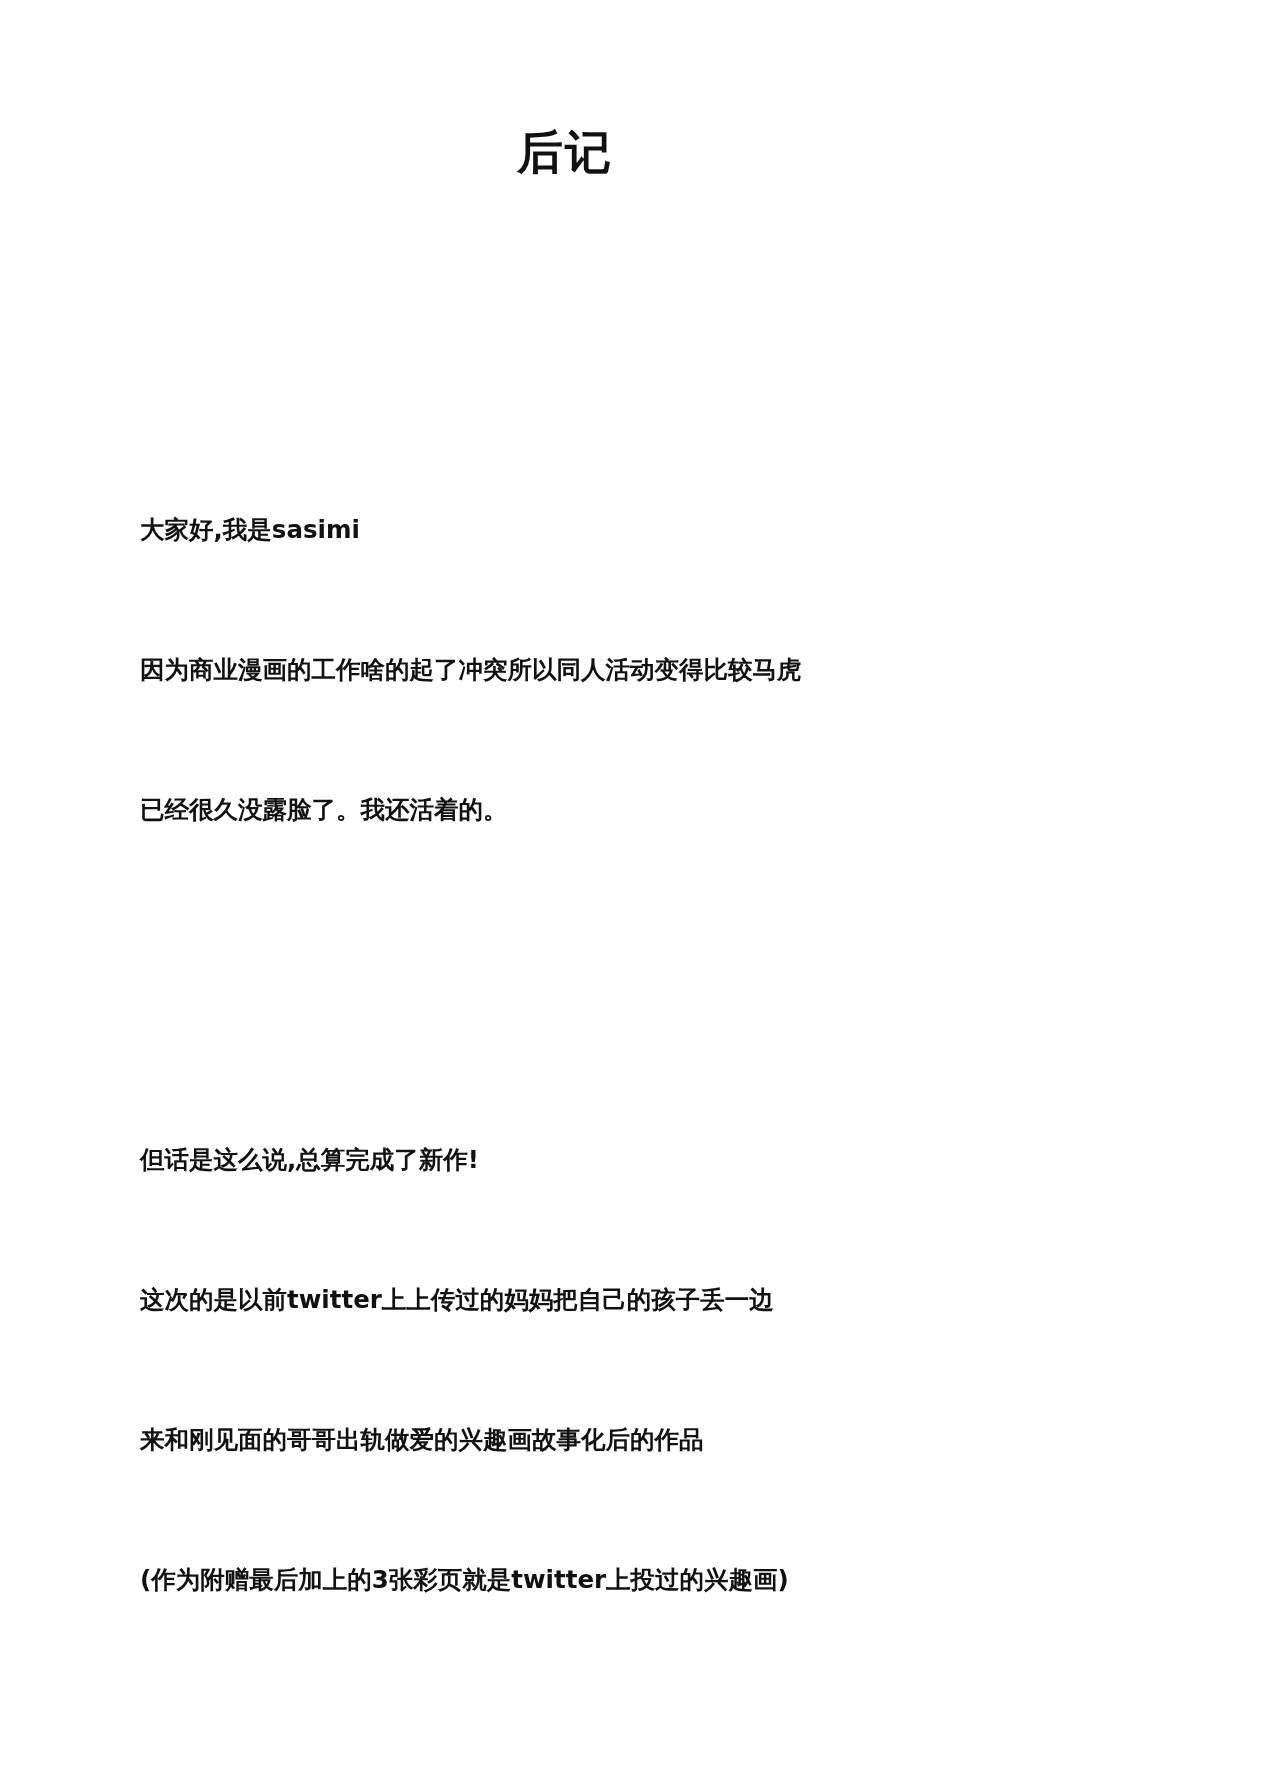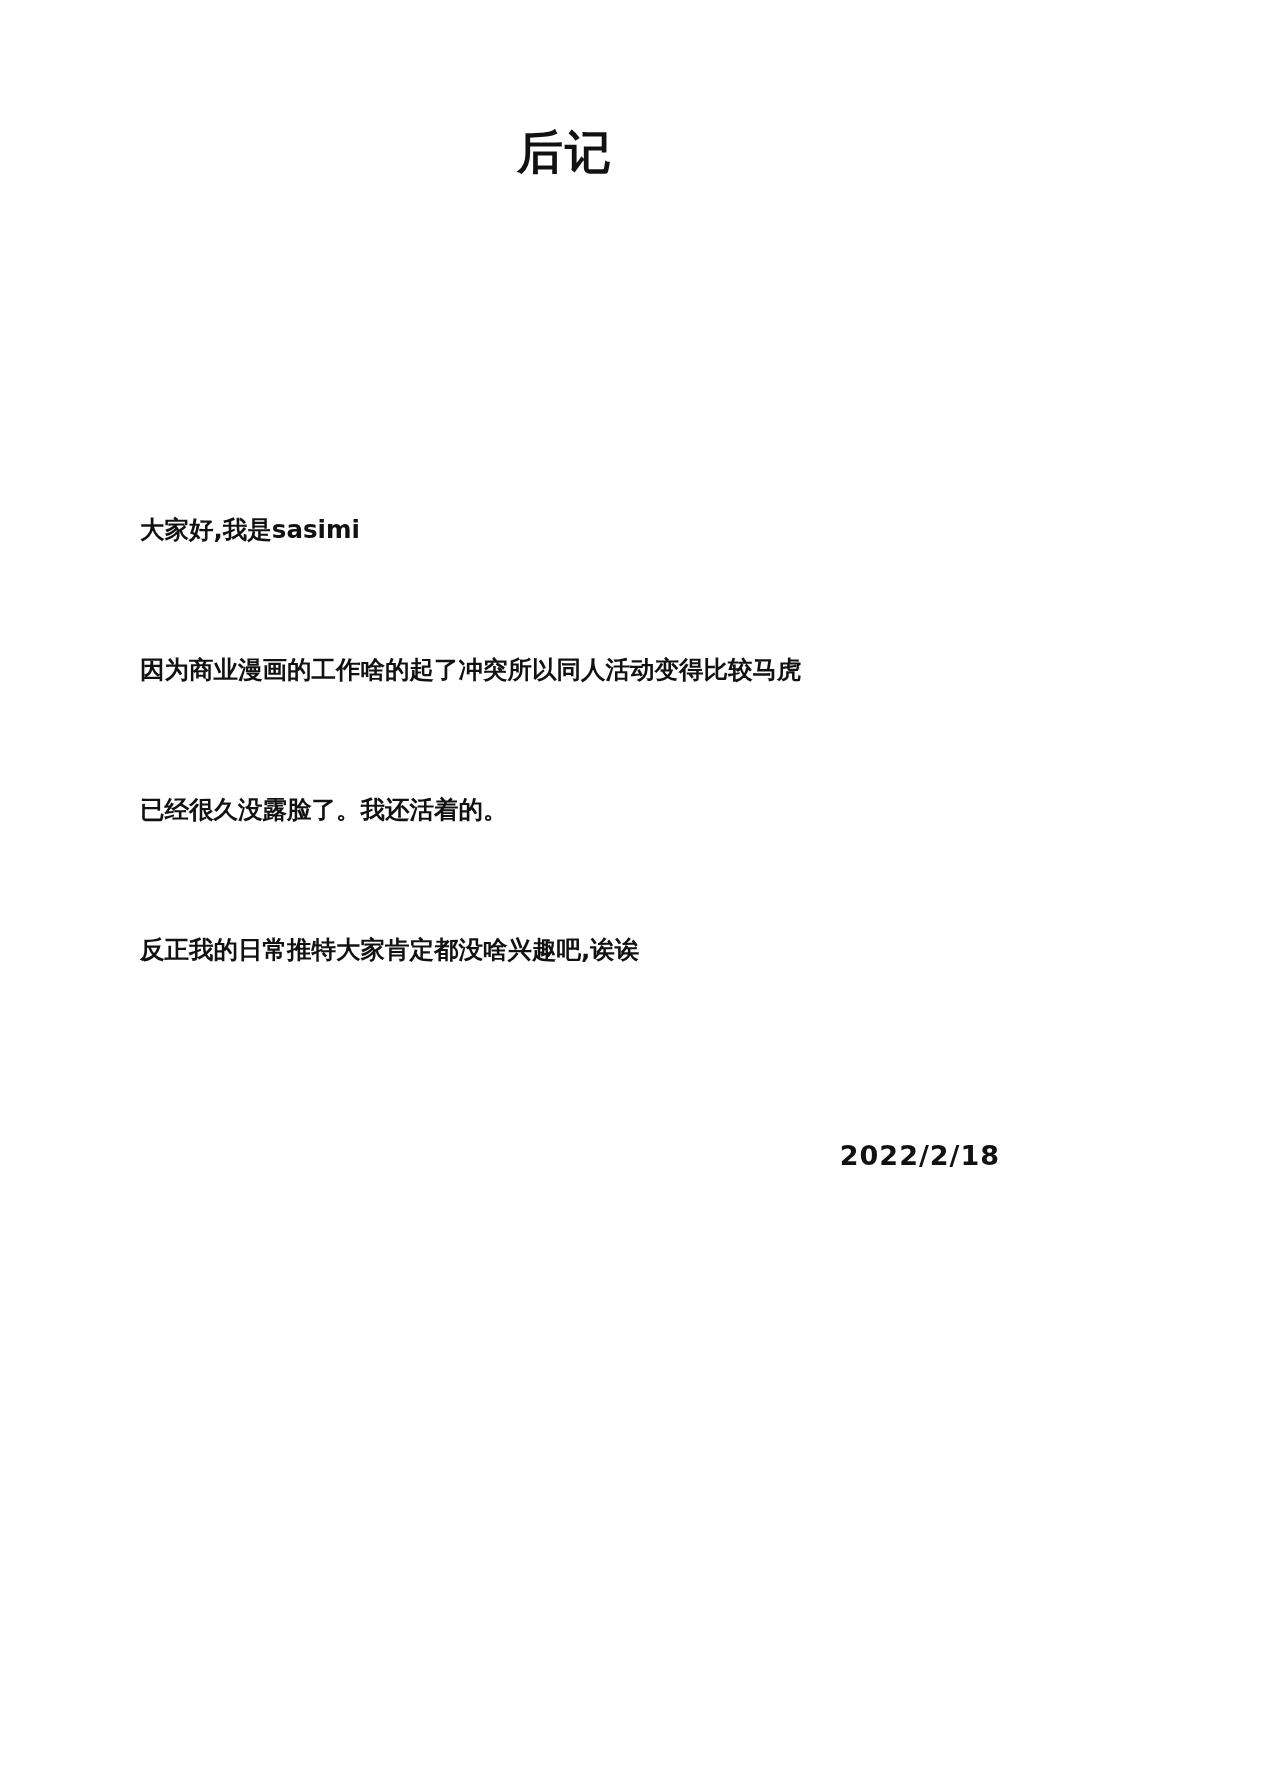--- a/index.html
+++ b/index.html
@@ -70,29 +70,33 @@
 <div class="page">
 
   <div class="afterword-title">后记</div>
 
   <div class="body-text">
 
     <div class="para">
       <div>大家好,我是sasimi</div>
       <div>因为商业漫画的工作啥的起了冲突所以同人活动变得比较马虎</div>
       <div>已经很久没露脸了。我还活着的。</div>
-      <div>反正我的日常推特大家肯定都没啥兴趣吧,诶诶</div>
     </div>
 
+    <div class="para">
+      <div>但话是这么说,总算完成了新作!</div>
+      <div>这次的是以前twitter上上传过的妈妈把自己的孩子丢一边</div>
+      <div>来和刚见面的哥哥出轨做爱的兴趣画故事化后的作品</div>
+      <div>(作为附赠最后加上的3张彩页就是twitter上投过的兴趣画)</div>
+    </div>
 
     
 
     
 
     
 
     
 
   </div>
 
-  <div class="date-stamp">2022/2/18</div>
 
 </div>
 
 </body></html>

